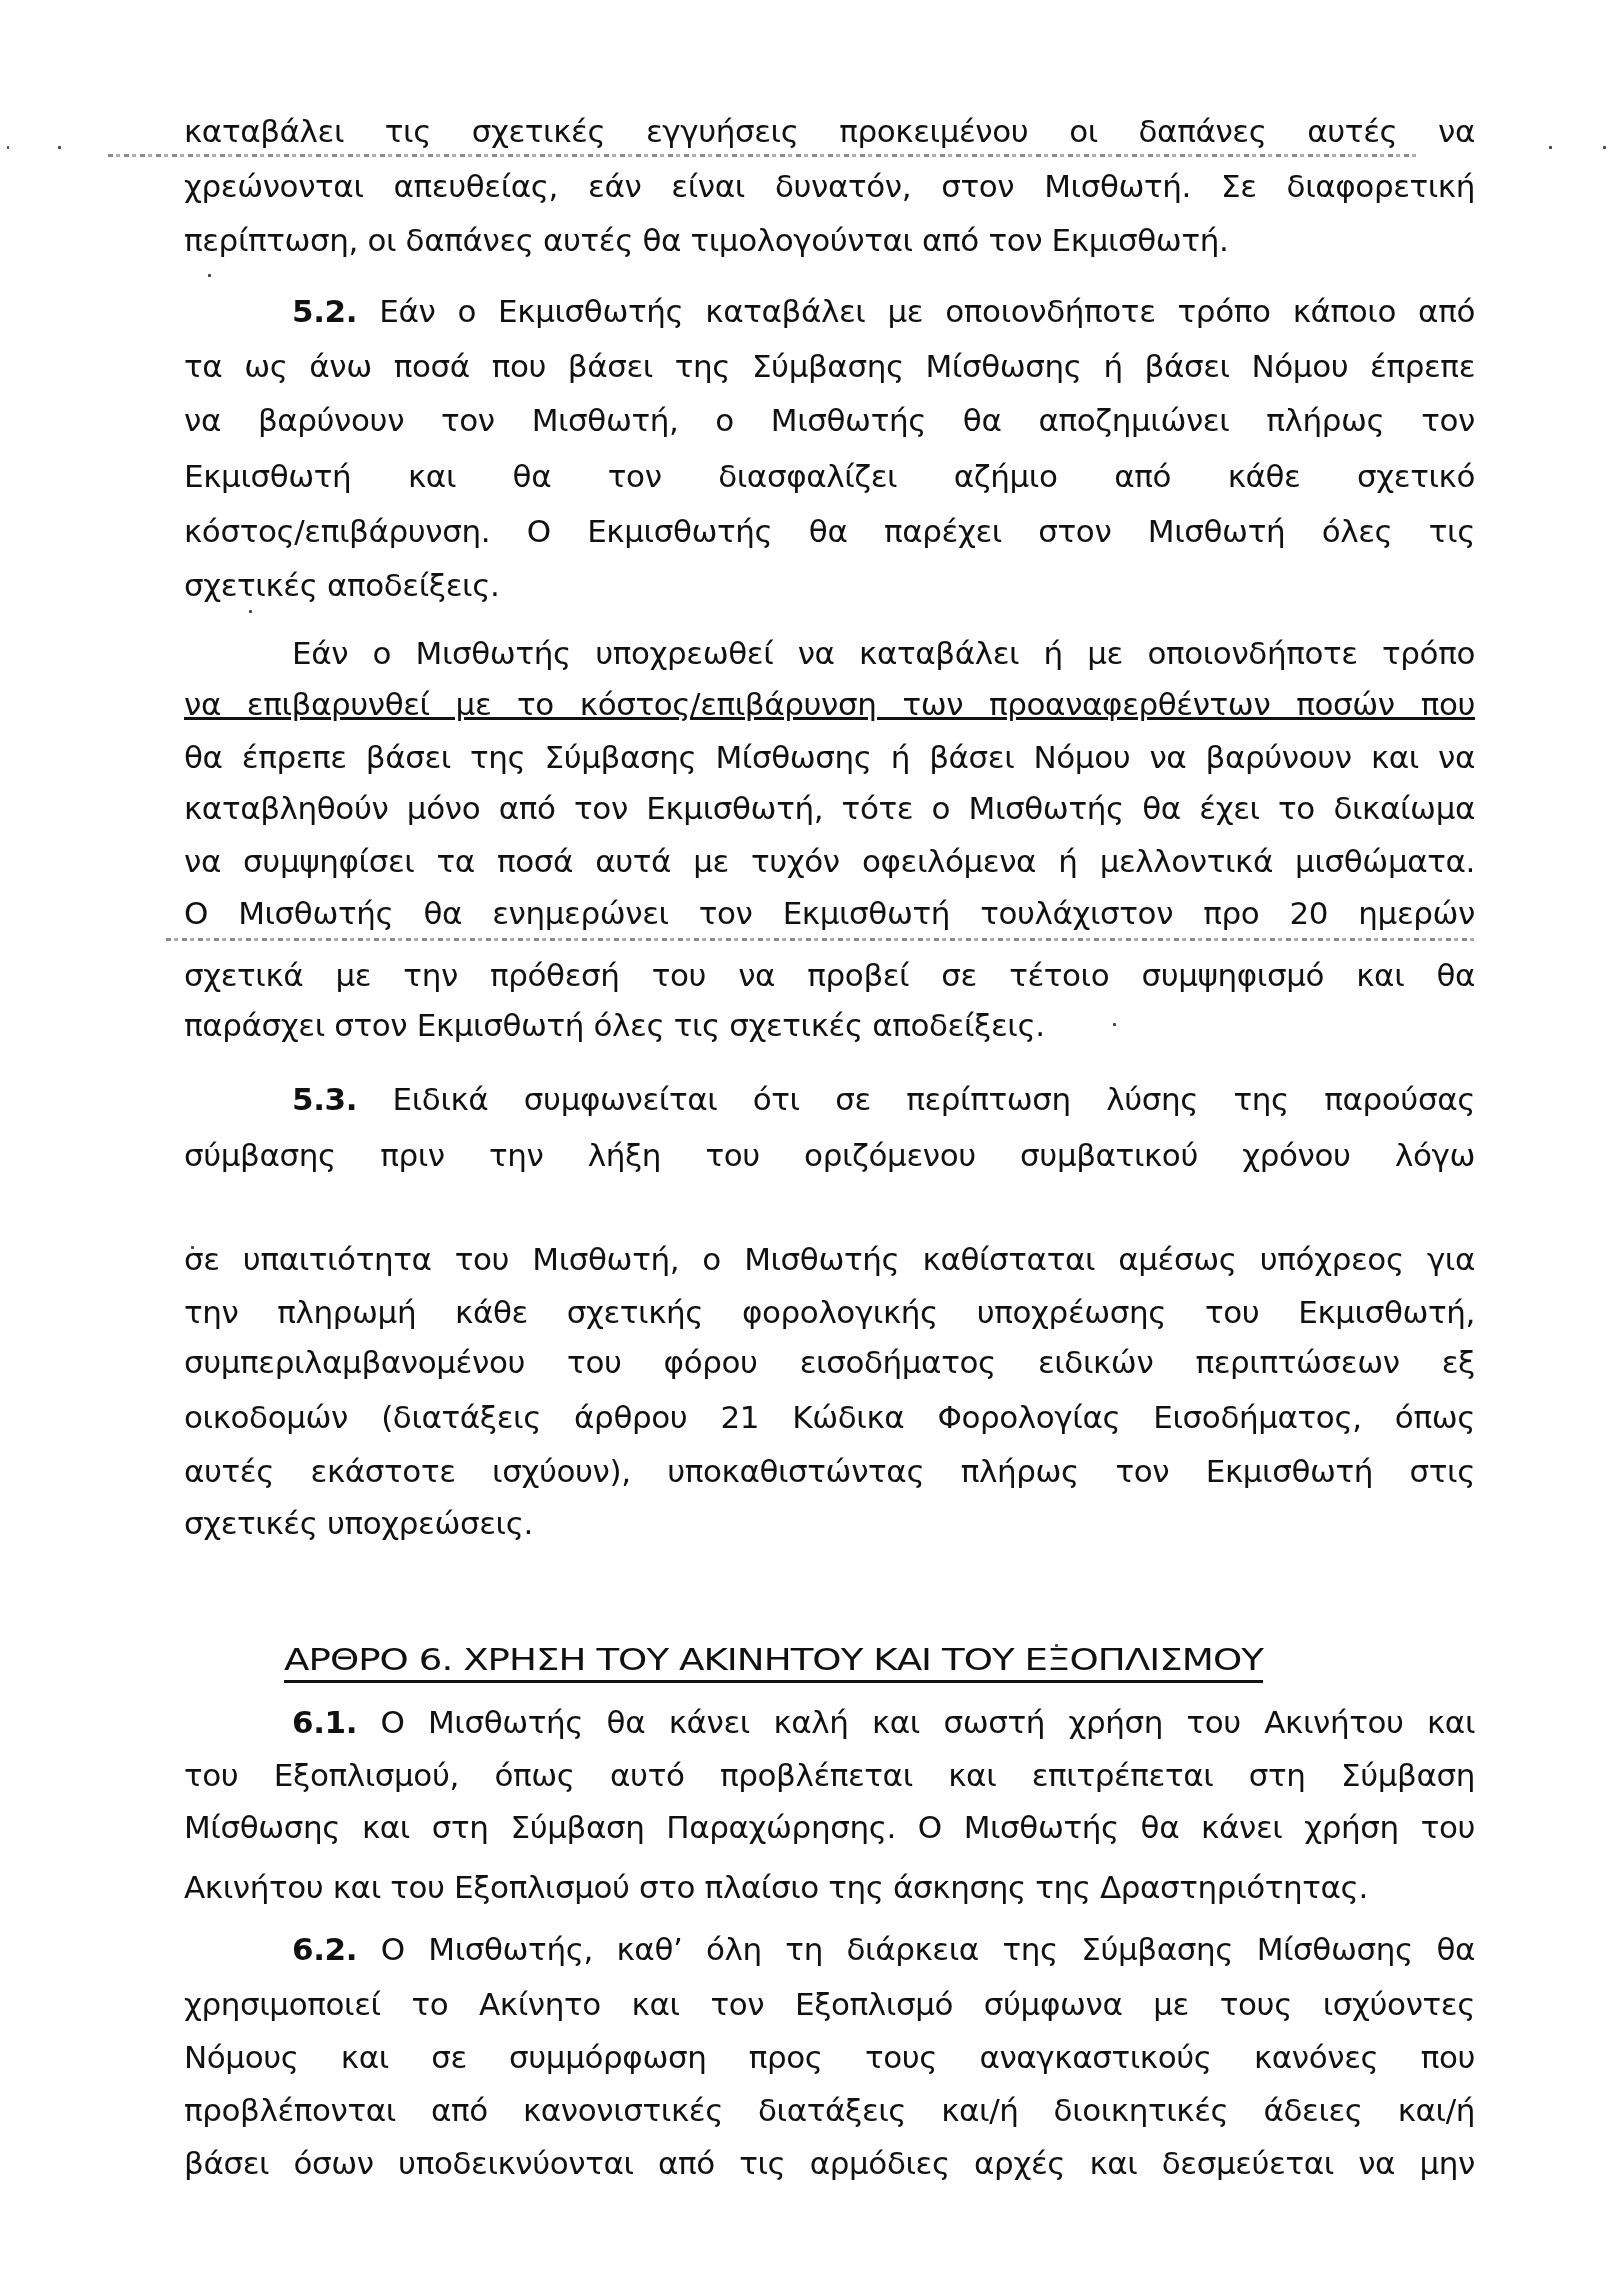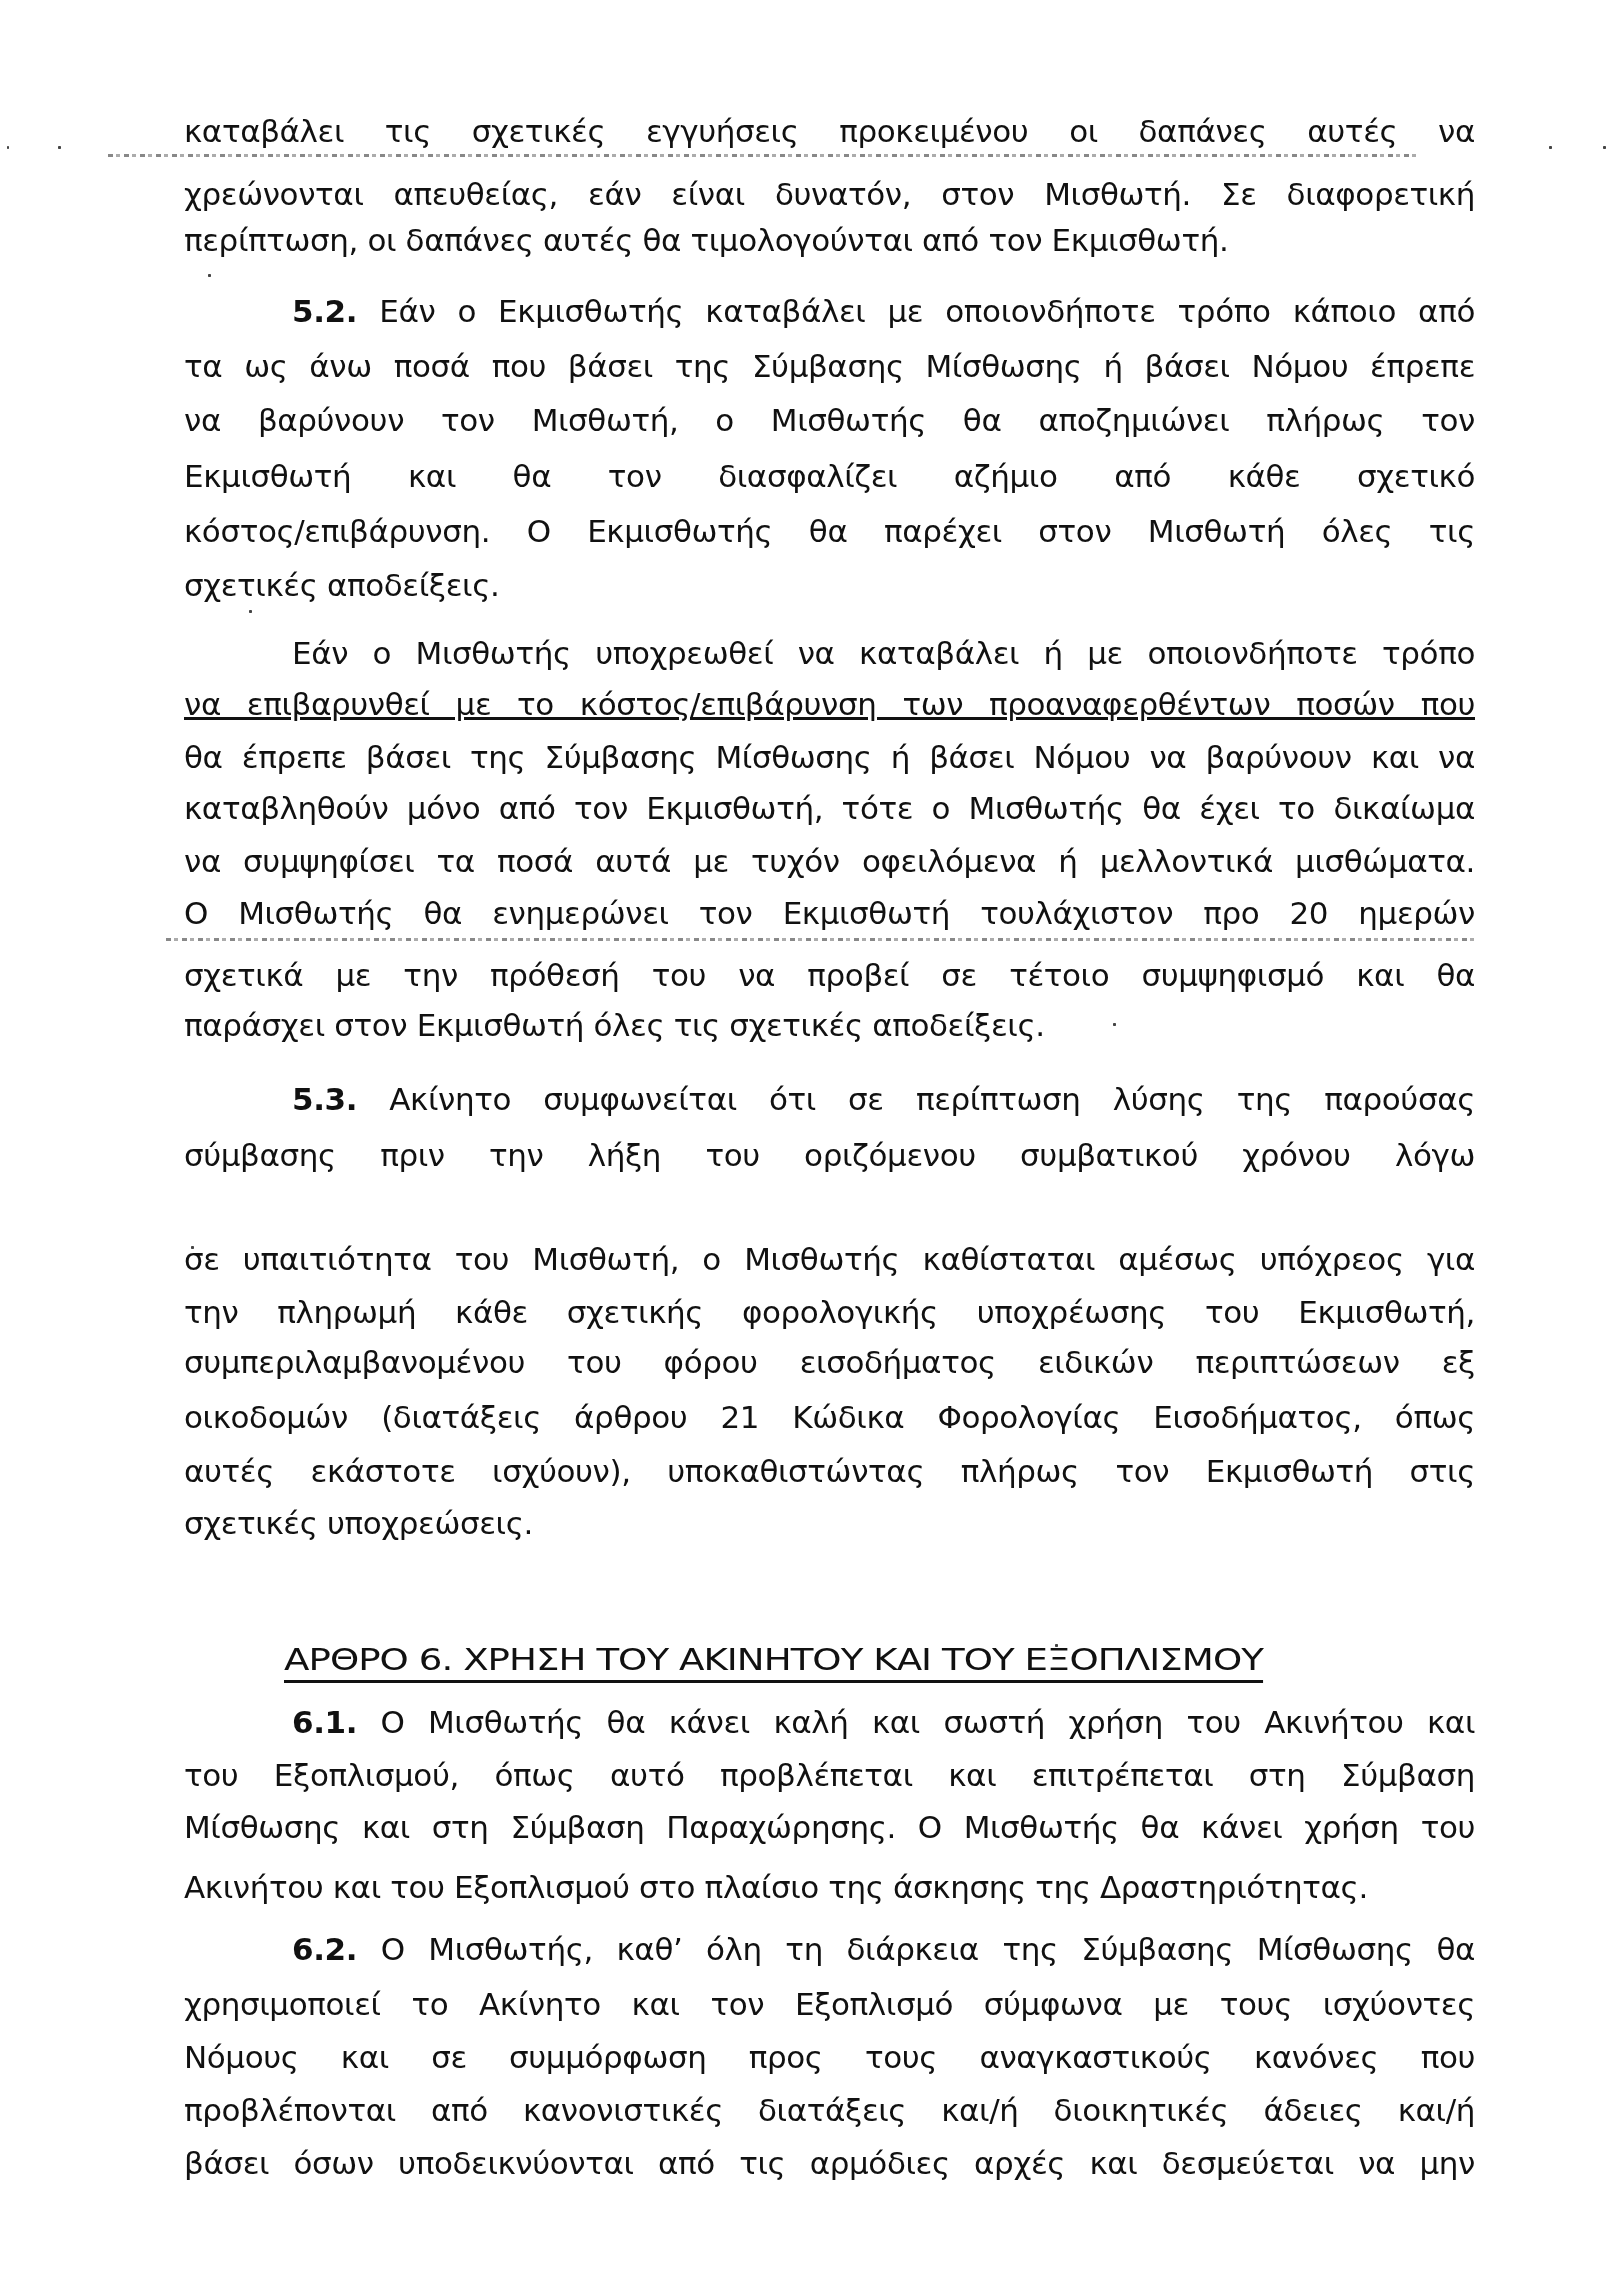--- a/index.html
+++ b/index.html
@@ -46,40 +46,40 @@
   </style>
 </head>
 <body>
 
 <div class="page">
 
   <div class="noise" style="left:108px; top:154px; width:1312px;"></div>
   <div class="noise" style="left:166px; top:938px; width:1312px;"></div>
 
   <div class="line" style="top: 110px; white-space: nowrap;">καταβάλει τις σχετικές εγγυήσεις προκειμένου οι δαπάνες αυτές να</div>
-  <div class="line" style="top: 173px; white-space: nowrap;">χρεώνονται απευθείας, εάν είναι δυνατόν, στον Μισθωτή. Σε διαφορετική</div>
+  <div class="line" style="top: 165px; white-space: nowrap;">χρεώνονται απευθείας, εάν είναι δυνατόν, στον Μισθωτή. Σε διαφορετική</div>
   <div class="line last" style="top: 219px; white-space: nowrap;">περίπτωση, οι δαπάνες αυτές θα τιμολογούνται από τον Εκμισθωτή.</div>
 
   <div class="line indent" style="top: 290px; white-space: nowrap;"><span class="num">5.2.</span> <span>Εάν ο Εκμισθωτής καταβάλει με οποιονδήποτε τρόπο κάποιο από</span></div>
   <div class="line" style="top: 345px; white-space: nowrap;">τα ως άνω ποσά που βάσει της Σύμβασης Μίσθωσης ή βάσει Νόμου έπρεπε</div>
   <div class="line" style="top: 399px; white-space: nowrap;">να βαρύνουν τον Μισθωτή, ο Μισθωτής θα αποζημιώνει πλήρως τον</div>
   <div class="line" style="top: 455px; white-space: nowrap;">Εκμισθωτή και θα τον διασφαλίζει αζήμιο από κάθε σχετικό</div>
   <div class="line" style="top: 510px; white-space: nowrap;">κόστος/επιβάρυνση. Ο Εκμισθωτής θα παρέχει στον Μισθωτή όλες τις</div>
   <div class="line last" style="top: 564px; white-space: nowrap;">σχετικές αποδείξεις.</div>
 
   <div class="line indent" style="top: 632px; white-space: nowrap;">Εάν ο Μισθωτής υποχρεωθεί να καταβάλει ή με οποιονδήποτε τρόπο</div>
   <div class="line" style="top: 683px; white-space: nowrap; text-decoration: underline;">να επιβαρυνθεί με το κόστος/επιβάρυνση των προαναφερθέντων ποσών που</div>
   <div class="line" style="top: 736px; white-space: nowrap;">θα έπρεπε βάσει της Σύμβασης Μίσθωσης ή βάσει Νόμου να βαρύνουν και να</div>
   <div class="line" style="top: 787px; white-space: nowrap;">καταβληθούν μόνο από τον Εκμισθωτή, τότε ο Μισθωτής θα έχει το δικαίωμα</div>
   <div class="line" style="top: 840px; white-space: nowrap;">να συμψηφίσει τα ποσά αυτά με τυχόν οφειλόμενα ή μελλοντικά μισθώματα.</div>
   <div class="line" style="top: 892px; white-space: nowrap;">Ο Μισθωτής θα ενημερώνει τον Εκμισθωτή τουλάχιστον προ 20 ημερών</div>
   <div class="line" style="top: 954px; white-space: nowrap;">σχετικά με την πρόθεσή του να προβεί σε τέτοιο συμψηφισμό και θα</div>
   <div class="line last" style="top: 1004px; white-space: nowrap;">παράσχει στον Εκμισθωτή όλες τις σχετικές αποδείξεις.</div>
 
-  <div class="line indent" style="top: 1078px; white-space: nowrap;"><span class="num">5.3.</span> <span>Ακίνητο συμφωνείται ότι σε περίπτωση λύσης της παρούσας</span></div>
+  <div class="line indent" style="top: 1078px; white-space: nowrap;"><span class="num">5.3.</span> <span>Ειδικά συμφωνείται ότι σε περίπτωση λύσης της παρούσας</span></div>
   <div class="line" style="top: 1134px; white-space: nowrap;">σύμβασης πριν την λήξη του οριζόμενου συμβατικού χρόνου λόγω</div>
   <div class="line" style="top: 1238px; white-space: nowrap;">σε υπαιτιότητα του Μισθωτή, ο Μισθωτής καθίσταται αμέσως υπόχρεος για</div>
   <div class="line" style="top: 1291px; white-space: nowrap;">την πληρωμή κάθε σχετικής φορολογικής υποχρέωσης του Εκμισθωτή,</div>
   <div class="line" style="top: 1341px; white-space: nowrap;">συμπεριλαμβανομένου του φόρου εισοδήματος ειδικών περιπτώσεων εξ</div>
   <div class="line" style="top: 1396px; white-space: nowrap;">οικοδομών (διατάξεις άρθρου 21 Κώδικα Φορολογίας Εισοδήματος, όπως</div>
   <div class="line" style="top: 1450px; white-space: nowrap;">αυτές εκάστοτε ισχύουν), υποκαθιστώντας πλήρως τον Εκμισθωτή στις</div>
   <div class="line last" style="top: 1502px; white-space: nowrap;">σχετικές υποχρεώσεις.</div>
 
   <div class="heading" style="transform: scaleX(1.19836); transform-origin: left center;">ΑΡΘΡΟ 6. ΧΡΗΣΗ ΤΟΥ ΑΚΙΝΗΤΟΥ ΚΑΙ ΤΟΥ ΕΞΟΠΛΙΣΜΟΥ</div>
 

